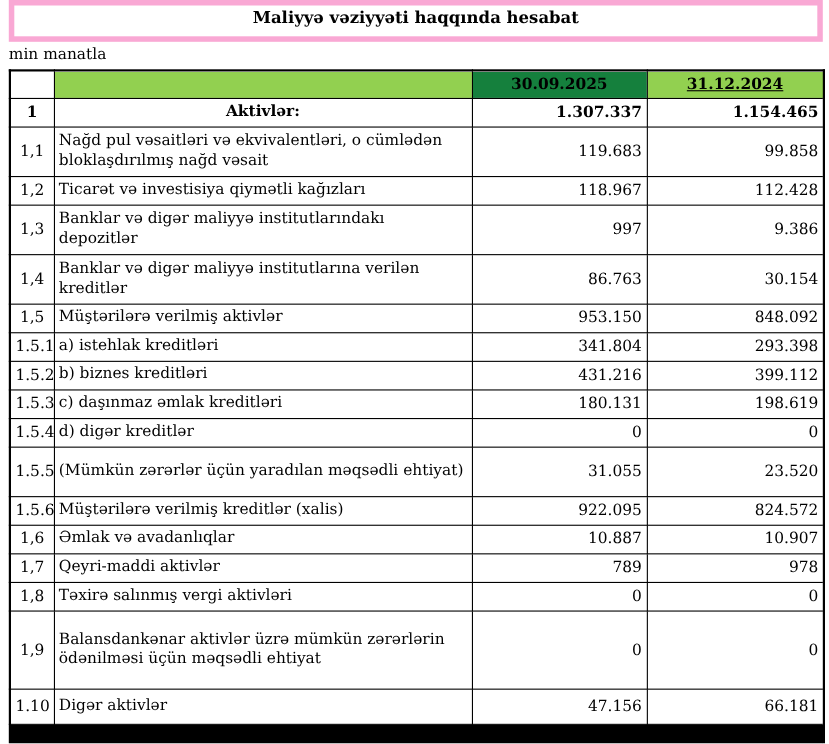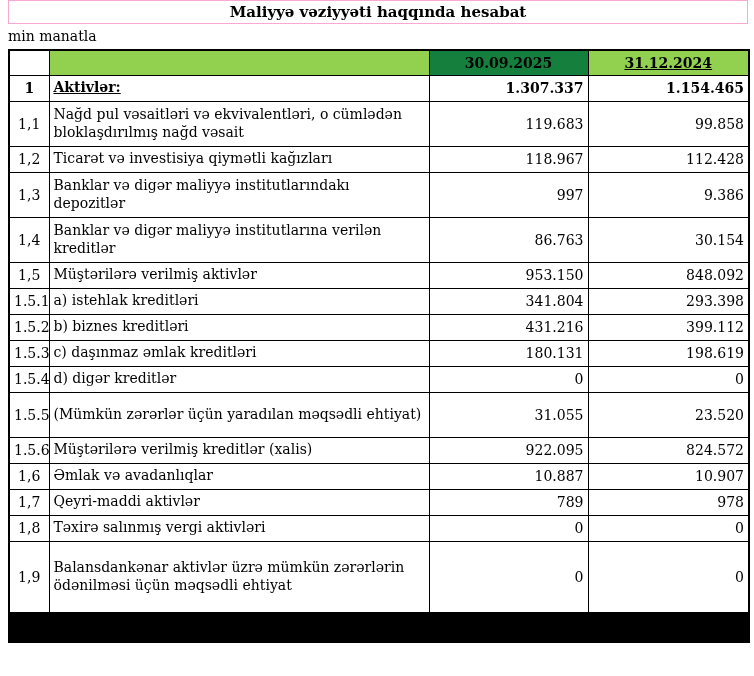--- a/index.html
+++ b/index.html
@@ -2,22 +2,22 @@
 <html lang="az"><head>
 <meta charset="utf-8">
 <style>
   * { margin:0; padding:0; box-sizing:border-box; }
   html,body { background:#ffffff; }
   body { font-family:"DejaVu Serif","Liberation Serif",serif; color:#000; }
   .page { width:754px; height:676px; overflow:hidden; background:#fff; }
   .sheet { margin-left:8px; width:740px; }
 
   .title-row {
-    border:1px solid #f9a8d4;
-    height:24px; line-height:22px;
+    border:5px solid #f9a8d4;
+    height:38px; line-height:22px;
     text-align:center; font-weight:bold; font-size:15px;
   }
   .unit-row {
     height:25px; line-height:25px;
     font-weight:normal; font-size:14px;
     padding-right:2px;
   }
 
   table.fin {
     width:740px; border-collapse:collapse; table-layout:fixed;
@@ -41,21 +41,21 @@
   td.num  { text-align:center; padding:1px 2px; }
   td.desc { text-align:left; padding:1px 10px 1px 4px; line-height:1.25; }
   td.val  { text-align:right; }
 
   tr.r-single td { height:26px; }
   tr.r-h2     td { height:45px; }
   tr.r-tall   td { height:71px; }
   tr.r-last   td { height:32px; }
 
   tr.bold-row td { font-weight:bold; }
-  tr.bold-row td.desc { text-align:left;text-decoration:underline; }
+  tr.bold-row td.desc { text-align:center; }
 
   tr.black-row td { height:30px; background:#000; padding:0; }
 </style>
 </head>
 <body>
 
 <div class="page">
   <div class="sheet">
 
     <div class="title-row">Maliyyə vəziyyəti haqqında hesabat</div>
@@ -186,20 +186,26 @@
           <td class="val">0</td>
         </tr>
 
         <tr class="r-tall">
           <td class="num">1,9</td>
           <td class="desc">Balansdankənar aktivlər üzrə mümkün zərərlərin ödənilməsi üçün məqsədli ehtiyat</td>
           <td class="val">0</td>
           <td class="val">0</td>
         </tr>
 
+        <tr class="r-last">
+          <td class="num">1.10</td>
+          <td class="desc">Digər aktivlər</td>
+          <td class="val">47.156</td>
+          <td class="val">66.181</td>
+        </tr>
 
         <tr class="black-row">
           <td colspan="4" style="background: rgb(0, 0, 0);"></td>
         </tr>
 
       </tbody>
     </table>
   </div>
 </div>
 

